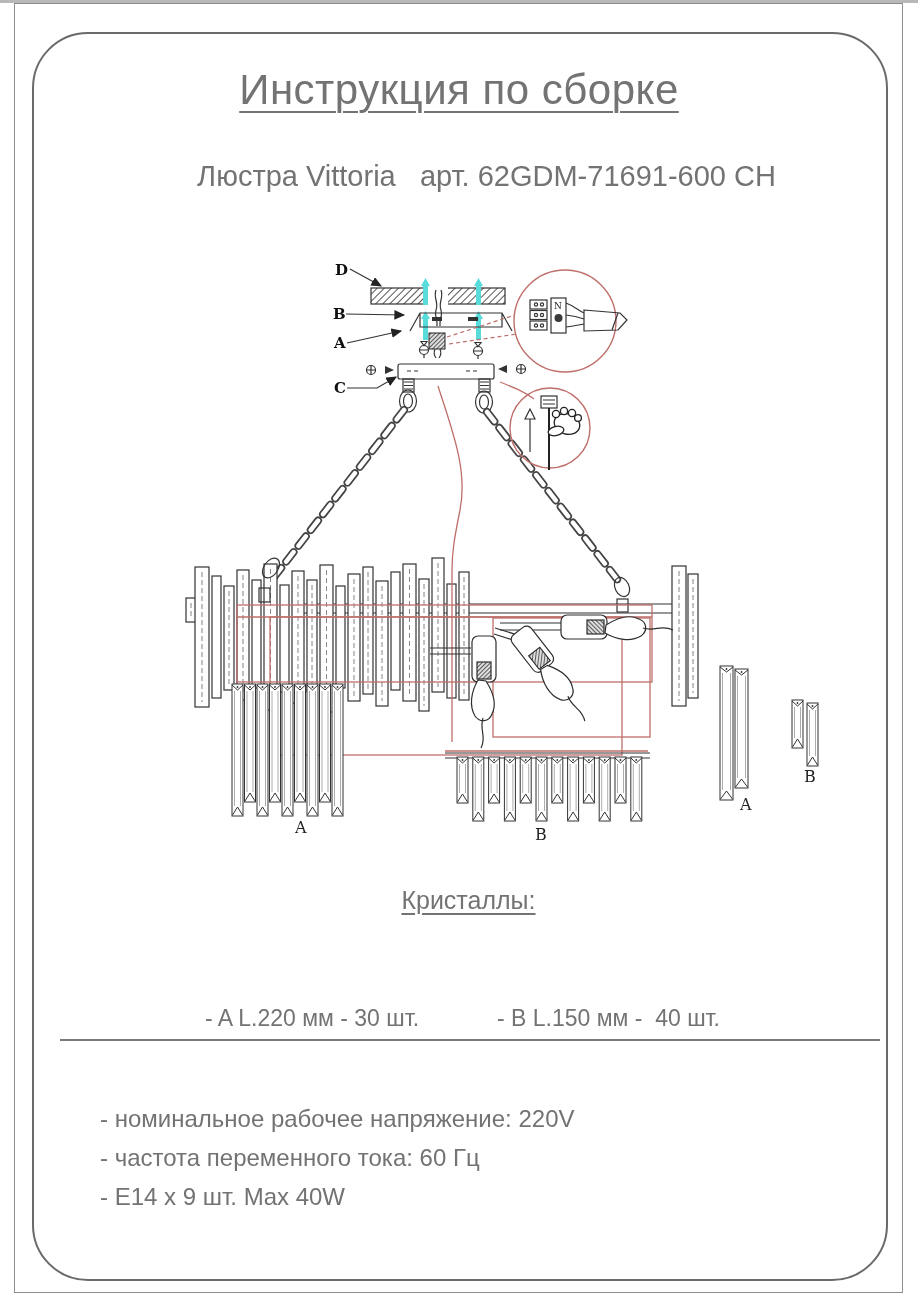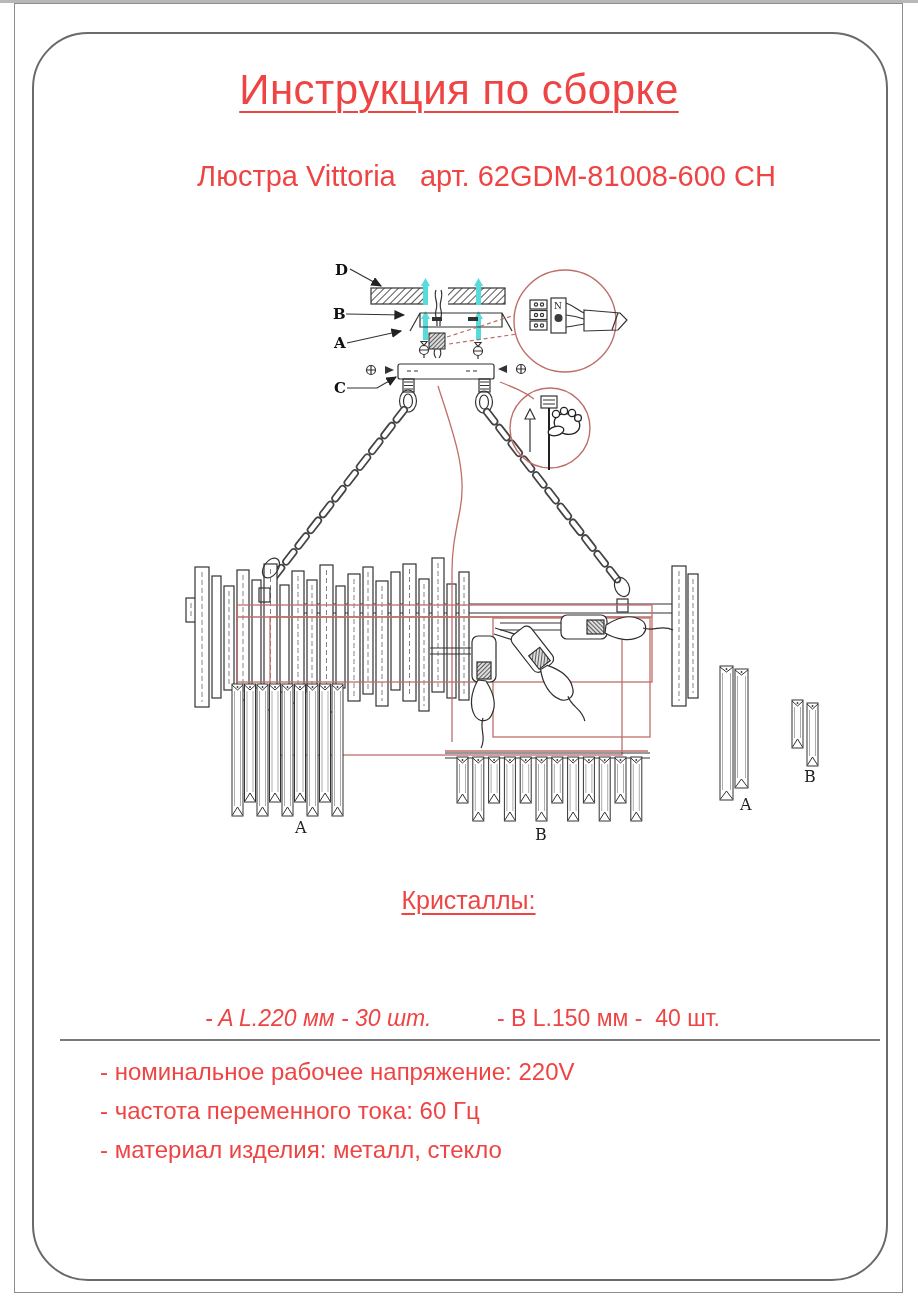--- a/index.html
+++ b/index.html
@@ -1,48 +1,48 @@
 <!DOCTYPE html>
 <html><head>
 <meta charset="utf-8">
 <style>
   html,body{margin:0;padding:0;background:#e8e8e8;}
   .page{position:relative;width:918px;height:1300px;background:#ffffff;overflow:hidden;
-        font-family:"Liberation Sans",sans-serif;color:#ef4444;}
+        font-family:"Liberation Sans",sans-serif;color:#737373;}
   .top-strip{position:absolute;top:0;left:0;width:918px;height:3px;background:#b8b8b8;}
   .outer-border{position:absolute;top:3px;left:14px;width:889px;height:1290px;
         border:1px solid #8d8d8d;box-sizing:border-box;}
   .inner-border{position:absolute;top:32px;left:32px;width:856px;height:1249px;
         border:2px solid #6a6a6a;border-radius:56px;box-sizing:border-box;}
   .title{position:absolute;top:66px;left:0;right:0;text-align:center;
         font-size:42px;font-weight:400;letter-spacing:0.5px;
         text-decoration:underline;text-underline-offset:7px;text-decoration-thickness:2px;}
   .product{position:absolute;top:160px;left:55px;right:0;text-align:center;
         font-size:29px;white-space:pre;}
   .diagram{position:absolute;top:240px;left:0;}
   .crystals-heading{position:absolute;top:886px;left:0;right:0;text-align:center;
         font-size:25px;text-decoration:underline;text-underline-offset:4px;margin-left:19px;}
   .crystal-col{position:absolute;top:938px;font-size:23px;line-height:32px;white-space:pre;}
-  .crystal-col.left{left:205px;font-style:italic;}
+  .crystal-col.left{left:205px;}
   .crystal-col.right{left:497px;}
   .sep{position:absolute;top:1039px;left:60px;width:820px;border-top:2px solid #7a7a7a;}
-  .specs{position:absolute;top:1052px;left:100px;font-size:24px;line-height:39px;}
+  .specs{position:absolute;top:1099px;left:100px;font-size:24px;line-height:39px;}
   svg .ln{stroke:#333;fill:none;stroke-width:1.2;}
   svg text{font-family:"DejaVu Serif",serif;}
 </style>
 </head>
 <body>
 
 <div class="page">
   <div class="top-strip"></div>
   <div class="outer-border"></div>
   <div class="inner-border"></div>
 
   <div class="title">Инструкция по сборке</div>
-  <div class="product">Люстра Vittoria   арт. 62GDM-81008-600 CH</div>
+  <div class="product">Люстра Vittoria   арт. 62GDM-71691-600 CH</div>
 
   <svg class="diagram" width="918" height="640" viewBox="0 240 918 640">
     <defs>
       <pattern id="hatch" width="5" height="5" patternUnits="userSpaceOnUse" patternTransform="rotate(45)">
         <rect width="5" height="5" fill="#fff"></rect>
         <line x1="0" y1="0" x2="0" y2="5" stroke="#555" stroke-width="2"></line>
       </pattern>
       <pattern id="hatch2" width="3" height="3" patternUnits="userSpaceOnUse" patternTransform="rotate(45)">
         <rect width="3" height="3" fill="#ddd"></rect>
         <line x1="0" y1="0" x2="0" y2="3" stroke="#222" stroke-width="1.4"></line>
@@ -433,15 +433,15 @@
   </div>
   <div class="crystal-col right">
     <div>- B L.150 мм -  40 шт.</div>
   </div>
 
   <div class="sep"></div>
 
   <div class="specs">
     <div>- номинальное рабочее напряжение: 220V</div>
     <div>- частота переменного тока: 60 Гц</div>
-    <div>- материал изделия: металл, стекло</div>
+    <div>- E14 x 9 шт. Max 40W</div>
   </div>
 </div>
 
 </body></html>

